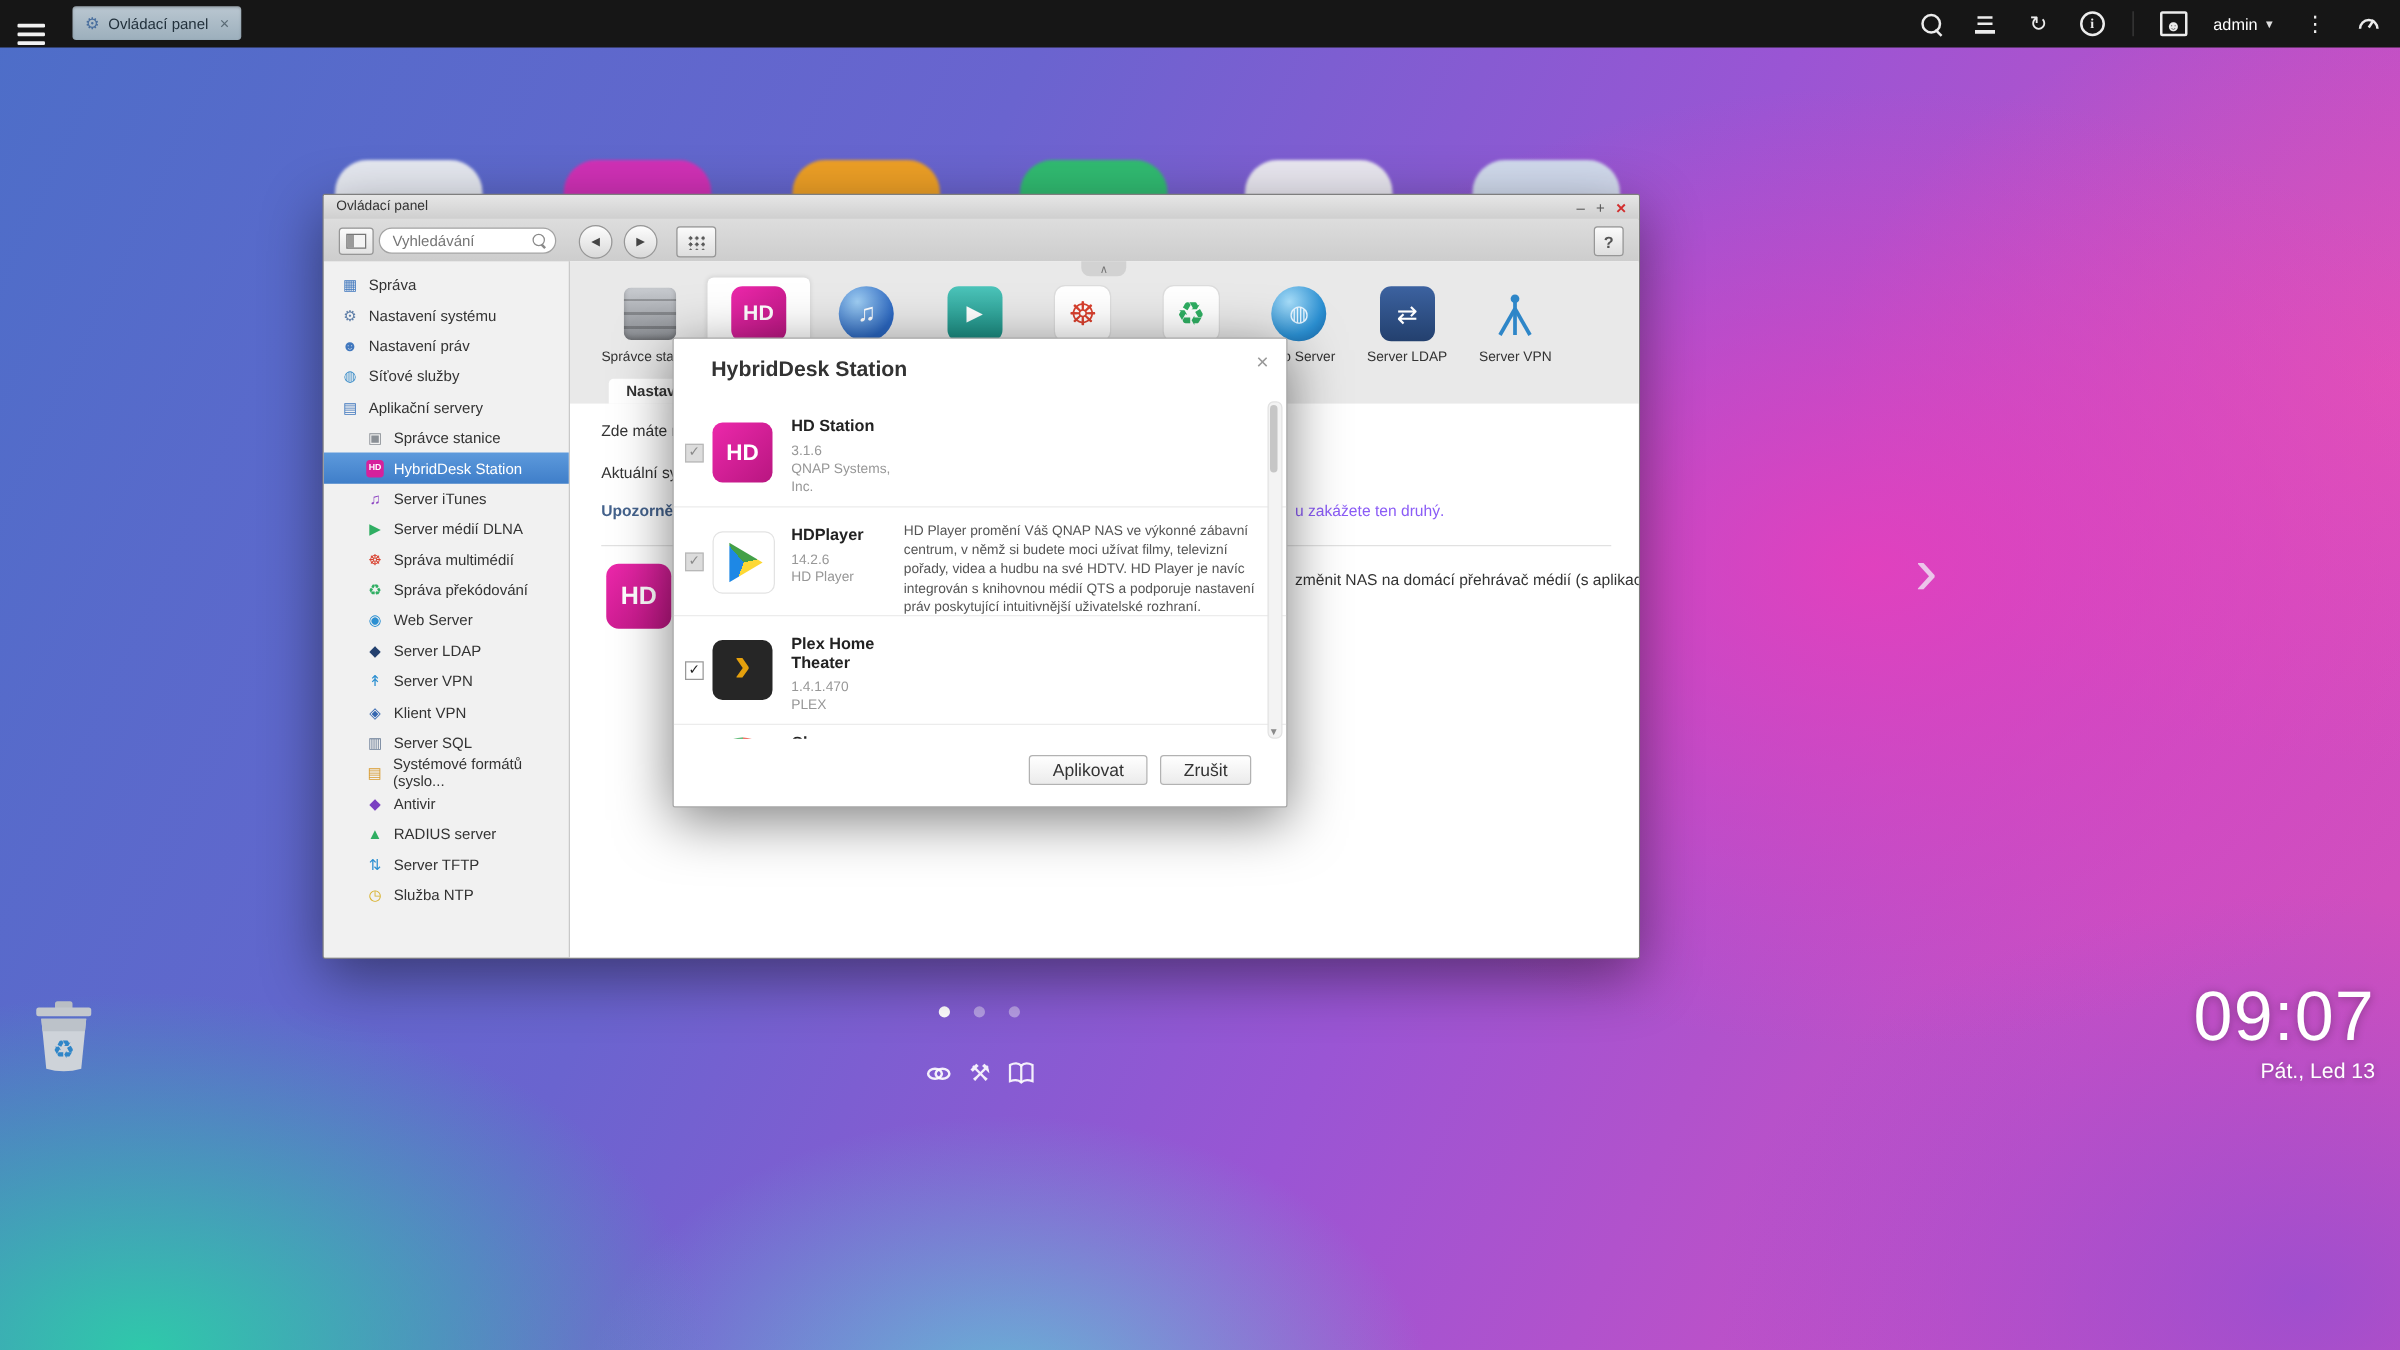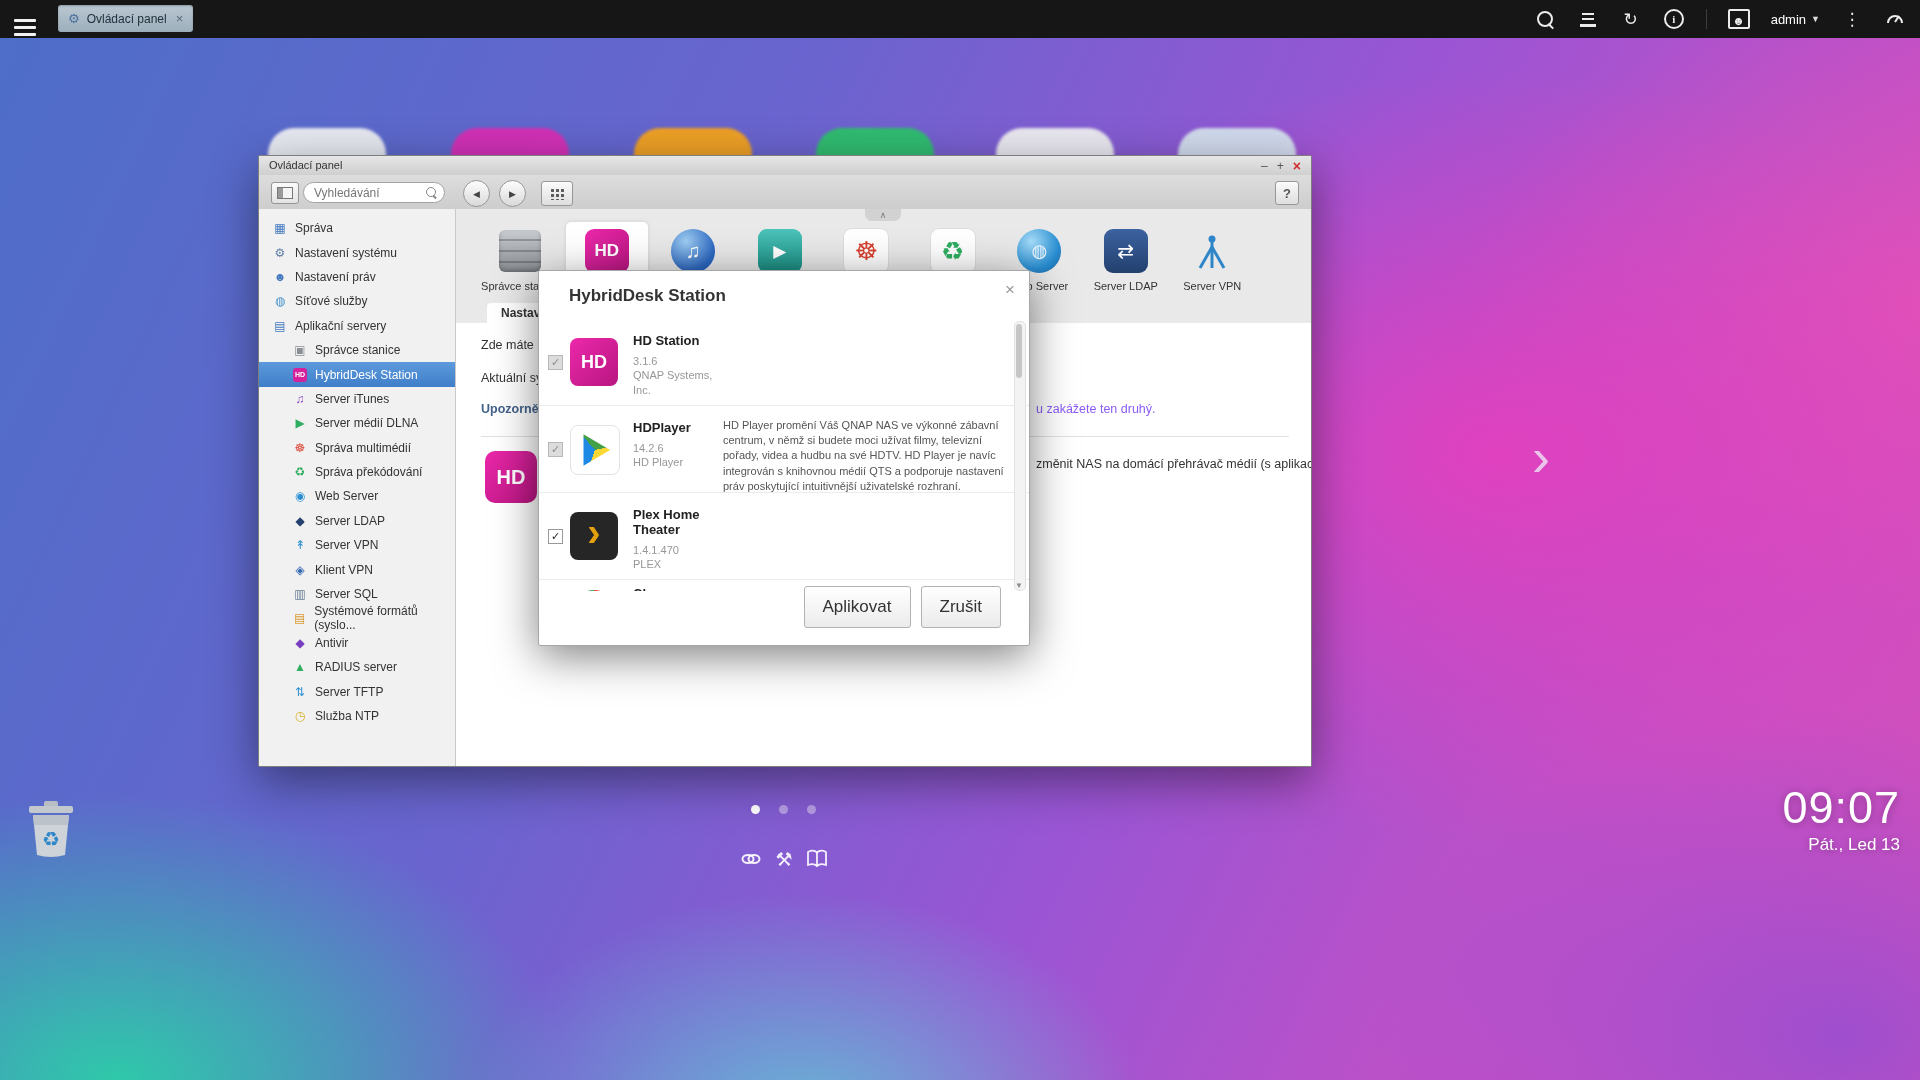--- a/index.html
+++ b/index.html
@@ -109,29 +109,29 @@
   .m-ico.plex span{margin-top:-8px;}
   .m-ico.chrome{border-radius:50%;background:conic-gradient(#ea4335 0 120deg,#fbbc05 0 240deg,#34a853 0 360deg);position:absolute;}
   .m-namecol{position:absolute;left:94px;top:14px;width:86px;}
   .m-name{font-size:13px;font-weight:bold;color:#222;margin-bottom:6px;}
   .m-ver,.m-vendor{font-size:11px;color:#979797;line-height:1.3;}
   .m-desc{position:absolute;left:184px;top:12px;width:290px;font-size:11px;color:#555;line-height:1.38;}
   .m-scroll{position:absolute;right:3px;top:50px;width:10px;height:268px;background:#f3f3f3;border:1px solid #e2e2e2;border-radius:5px;}
   .m-thumb{position:absolute;left:1px;top:2px;width:6px;height:54px;background:#c6c6c6;border-radius:3px;cursor:pointer;}
   .m-sdown{position:absolute;left:0;bottom:0;width:8px;text-align:center;font-size:8px;color:#8a8a8a;cursor:pointer;}
   .m-footer{position:absolute;right:28px;bottom:17px;display:flex;gap:10px;}
-  .btn{height:42px;padding:0 18px;background:linear-gradient(#fff,#ebebeb);border:1px solid #b2b2b2;border-radius:3px;font-size:17px;color:#333;cursor:pointer;font-family:inherit;}
+  .btn{height:24px;padding:0 18px;background:linear-gradient(#fff,#ebebeb);border:1px solid #b2b2b2;border-radius:3px;font-size:14px;color:#333;cursor:pointer;font-family:inherit;}
   
   .dots{position:absolute;left:751px;top:805px;display:flex;gap:19px;z-index:3;}
   .dot{width:9px;height:9px;border-radius:50%;background:rgba(255,255,255,.4);cursor:pointer;}
   .dot.active{background:#fff;}
   .dock{position:absolute;left:740px;top:848px;display:flex;gap:11px;z-index:3;}
   .dock .di{width:22px;height:22px;display:flex;align-items:center;justify-content:center;color:rgba(255,255,255,.9);font-size:19px;cursor:pointer;}
   .clock{position:absolute;right:20px;top:784px;text-align:right;color:#fff;z-index:3;}
-  .clock .time{font-size:45px;letter-spacing:1px;text-shadow:0 1px 8px rgba(0,0,0,.3);line-height:1.05;}
+  .clock .time{font-size:56px;letter-spacing:1px;text-shadow:0 1px 8px rgba(0,0,0,.3);line-height:1.05;}
   .clock .date{font-size:17px;margin-top:4px;text-shadow:0 1px 6px rgba(0,0,0,.3);}
   .recycle{position:absolute;left:24px;top:798px;z-index:3;cursor:pointer;}
   .car-arrow{position:absolute;left:1532px;top:426px;font-size:54px;color:rgba(240,240,248,.75);z-index:3;cursor:pointer;font-weight:300;}
 </style>
 </head>
 <body>
 
 <div class="stage">
 
   <div class="dicon" style="left:268px;background:#eef0f4;"></div>

